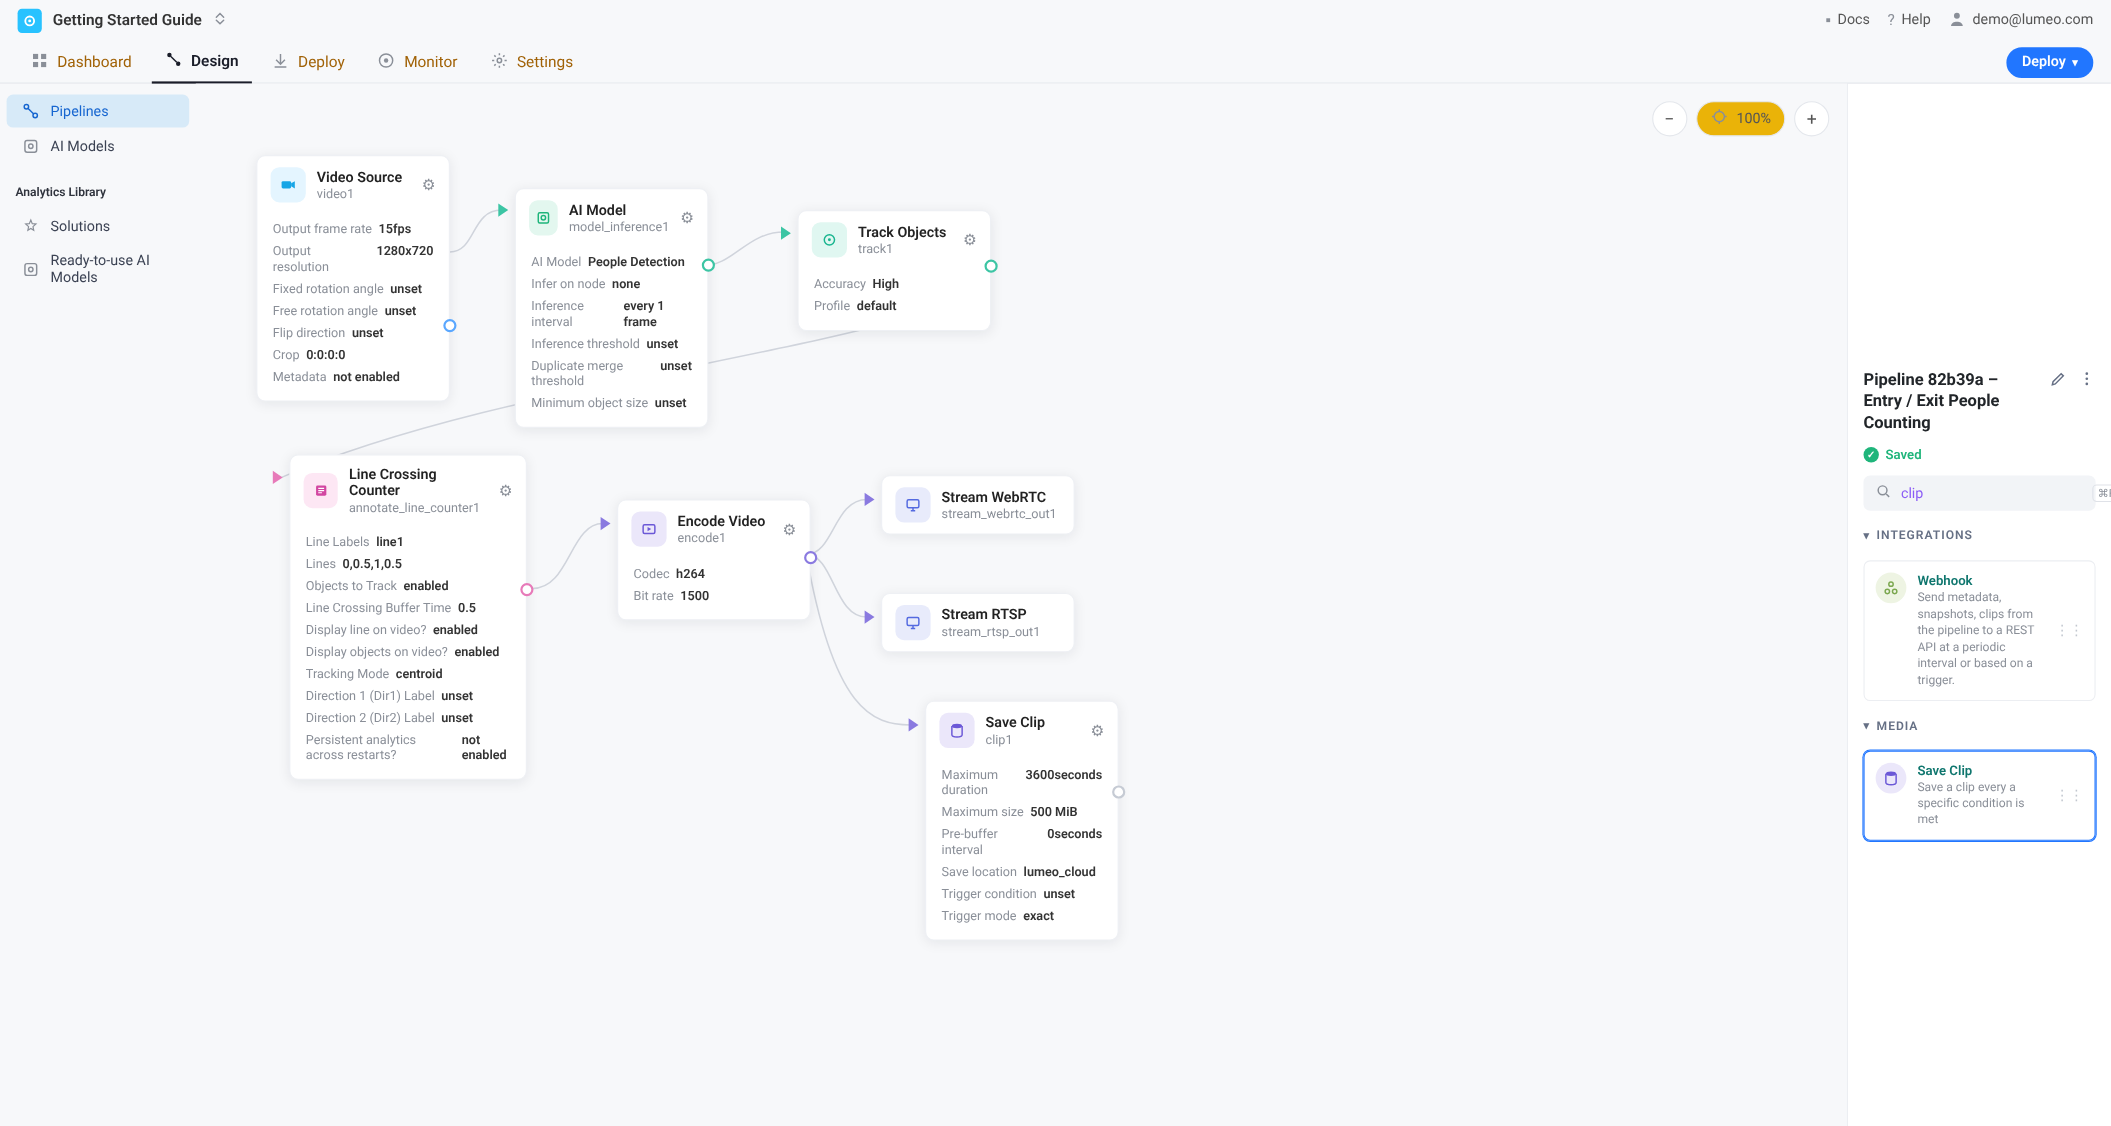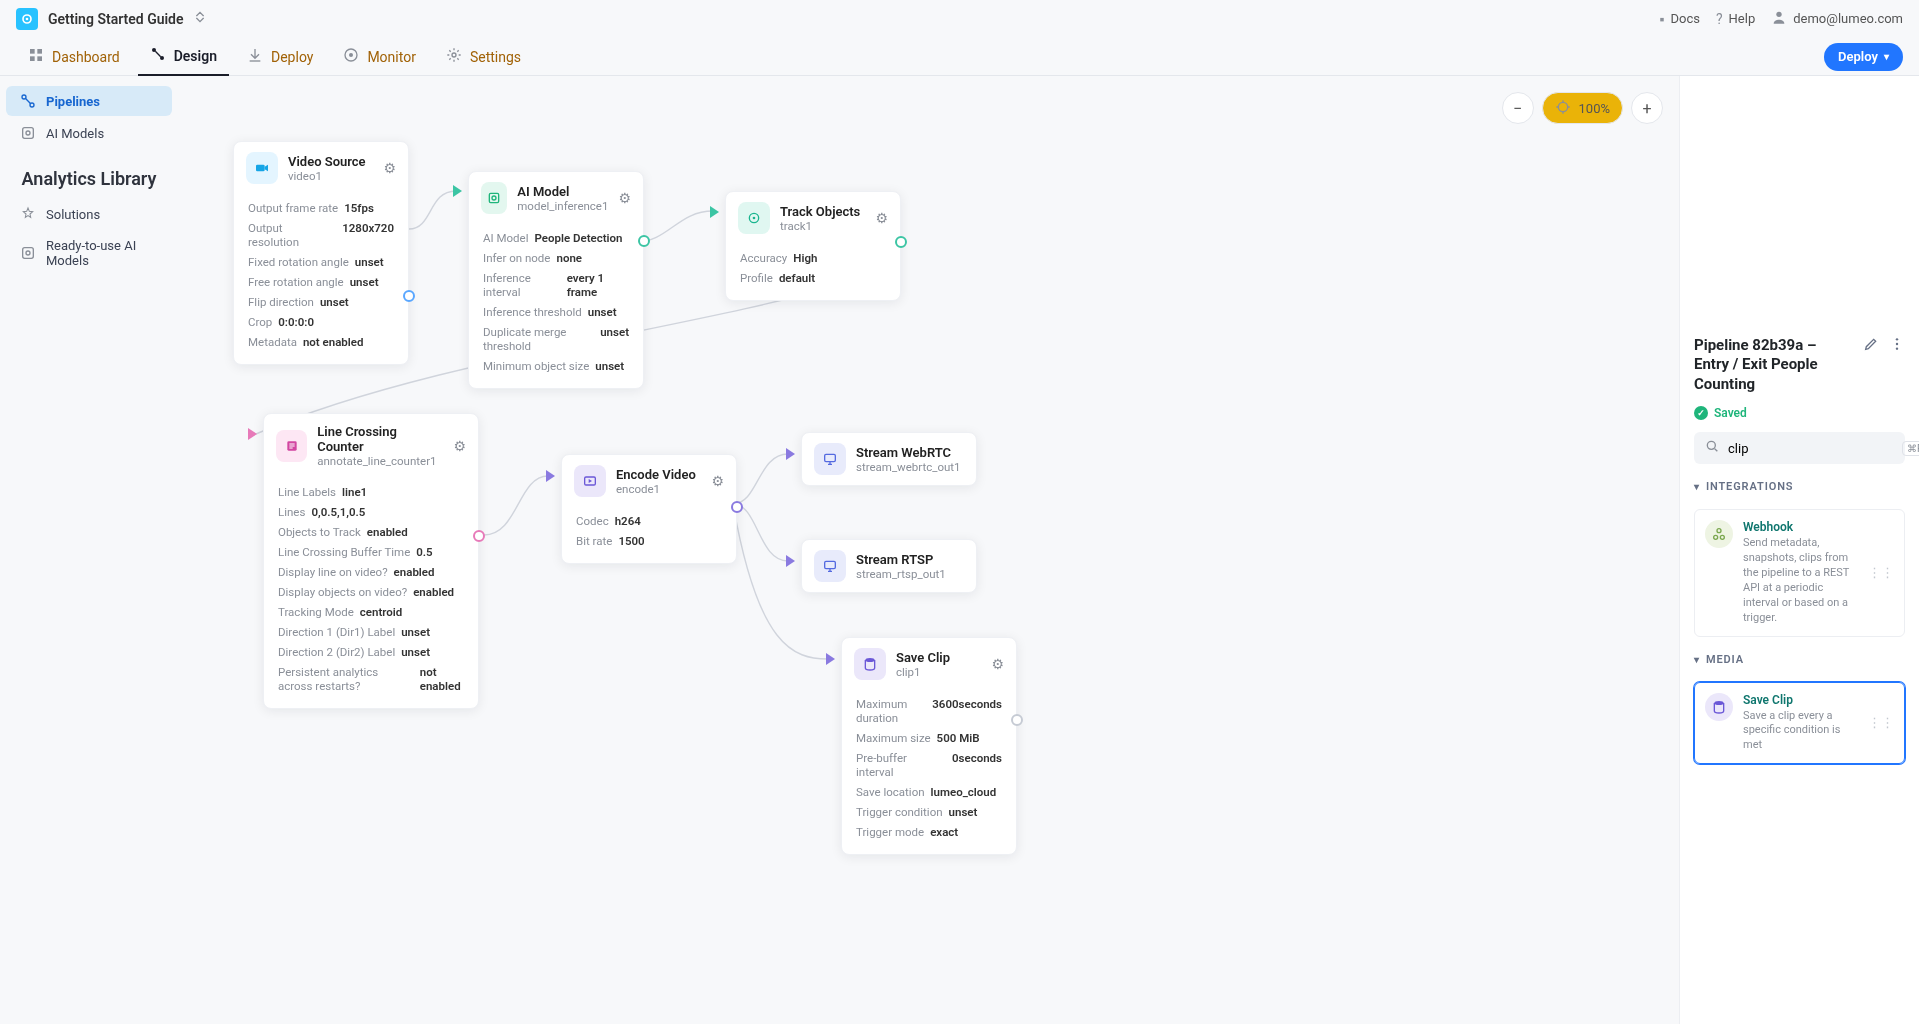--- a/index.html
+++ b/index.html
@@ -17,24 +17,24 @@
 .tab { display: flex; align-items: center; gap: 8px; font-size: 14px; color: #a16207; padding: 0 12px; height: 38px; cursor: pointer; }
 .tab .tic { color: #8a8f98; }
 .tab.active { color: #1a1d29; font-weight: 600; border-bottom: 2px solid #1a1d29; }
 .deploy-btn { margin-left: auto; background: #2176ff; color: #fff; border: none; border-radius: 16px; height: 28px; padding: 0 14px; font-size: 13px; font-weight: 600; display: flex; align-items: center; gap: 6px; cursor: pointer; }
 .deploy-btn .chev { font-size: 10px; }
 
 .main { display: flex; height: calc(100% - 76px); }
 
 .sidebar { width: 178px; background: #f7f8fa; padding: 8px 0; border-right: 0; }
 .side-item { display: flex; align-items: center; gap: 10px; padding: 7px 14px; font-size: 13px; color: #3b4253; cursor: pointer; border-radius: 6px; margin: 2px 6px; }
-.side-item.active { background: #d7eaf8; color: #1766d0; font-weight: 700; }
+.side-item.active { background: #d7eaf8; color: #1766d0; font-weight: 400; }
 .side-item .sic { color: #8a8f98; width: 16px; display:inline-flex; }
 .side-item.active .sic { color: #1766d0; }
-.side-heading { font-size: 18px; font-weight: 600; color: #2f333d; padding: 18px 14px 8px; text-align: center; }
+.side-heading { font-size: 11px; font-weight: 600; color: #2f333d; padding: 18px 14px 8px; }
 
 .canvas-wrap { flex: 1; position: relative; background: #f7f8fa; overflow: hidden; }
 .canvas { position: absolute; inset: 0; }
 
 .zoom-controls { position: absolute; top: 16px; right: 16px; display: flex; gap: 8px; align-items: center; z-index: 5; }
 .zc-btn { width: 32px; height: 32px; border-radius: 50%; background: #fff; border: 1px solid #e4e7ec; display: flex; align-items: center; justify-content: center; color: #555; cursor: pointer; }
 .zc-zoom { height: 32px; border-radius: 16px; background: #eab308; border: 1px solid #e4e7ec; display: flex; align-items: center; padding: 0 12px; gap: 8px; font-size: 13px; color: #555; }
 .zc-zoom .ic { color: #8a8f98; }
 
 svg.edges { position: absolute; inset: 0; width: 100%; height: 100%; pointer-events: none; }
@@ -71,21 +71,21 @@
 .play-tri.violet{ border-left: 9px solid #8a7ae0; }
 
 .rightpanel { width: 240px; background: #fff; border-left: 1px solid #eceef2; padding: 14px 14px; display: flex; flex-direction: column; gap: 12px; overflow-y: auto; justify-content: center; }
 .rp-head { display: flex; align-items: flex-start; gap: 8px; }
 .rp-title { font-size: 15px; font-weight: 700; line-height: 1.3; }
 .rp-actions { margin-left: auto; display: flex; gap: 10px; color: #667085; }
 .rp-status { display: flex; align-items: center; gap: 6px; font-size: 12px; font-weight: 600; color: #1fb57b; }
 .rp-status .dot { width: 14px; height: 14px; border-radius: 50%; background: #1fb57b; display: inline-flex; align-items: center; justify-content: center; color:#fff; font-size: 9px; }
 
 .rp-search { position: relative; background: #f2f4f7; border-radius: 6px; height: 32px; display: flex; align-items: center; padding: 0 10px; gap: 8px; }
-.rp-search input { flex: 1; border: none; background: transparent; outline: none; font-size: 13px; color: #000000; }
+.rp-search input { flex: 1; border: none; background: transparent; outline: none; font-size: 13px; color: #8b5cf6; }
 .rp-search .shc { font-size: 10px; color: #8a8f98; border: 1px solid #dfe2e8; border-radius: 4px; padding: 1px 4px; }
 .rp-search .sic { color: #8a8f98; }
 
 .rp-section-h { display: flex; align-items: center; gap: 6px; font-size: 11px; font-weight: 600; letter-spacing: .08em; color: #667085; padding: 4px 0; }
 .rp-section-h .chev { font-size: 10px; }
 
 .rp-card { border: 1px solid #eceef2; border-radius: 6px; padding: 10px; display: flex; gap: 10px; align-items: flex-start; cursor: pointer; }
 .rp-card.selected { border-color: #2176ff; box-shadow: 0 0 0 1px #2176ff; }
 .rp-card .rp-ic { width: 28px; height: 28px; border-radius: 50%; display: flex; align-items: center; justify-content: center; font-size: 13px; flex-shrink: 0; }
 .rp-card .ct { font-size: 12px; font-weight: 600; color: #0f766e; }

